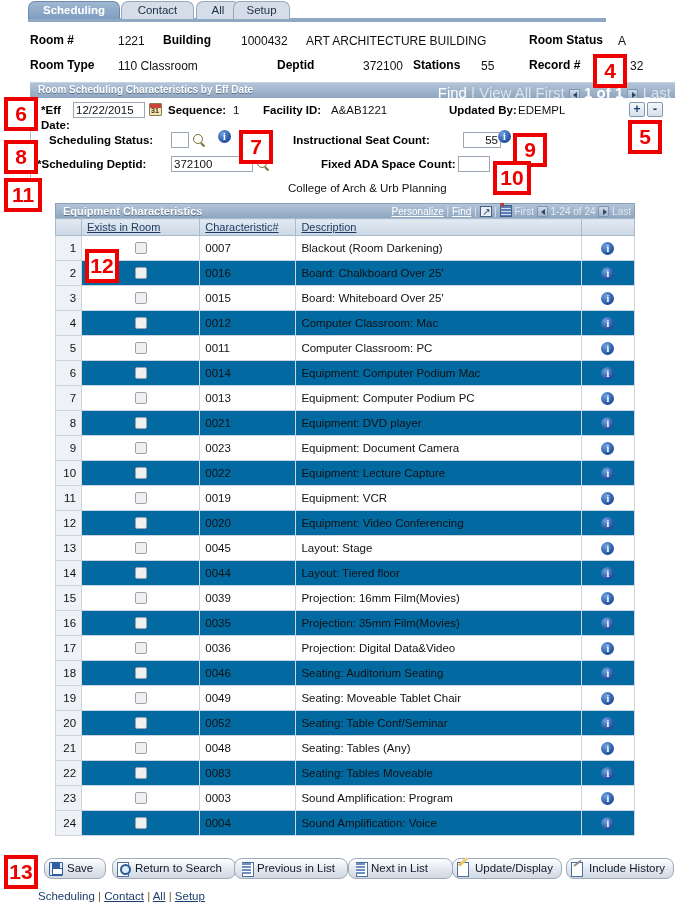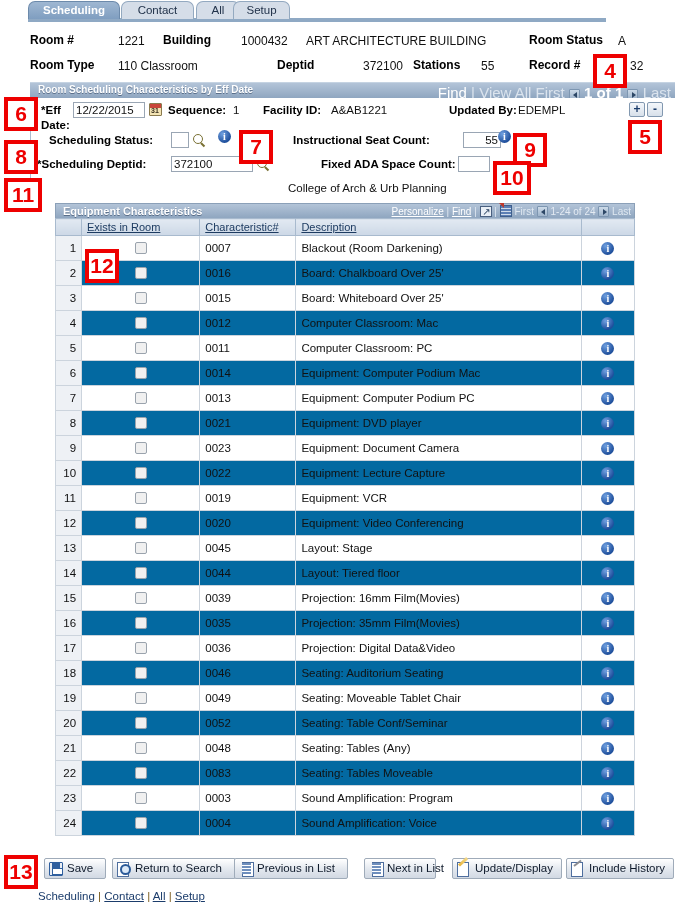--- a/index.html
+++ b/index.html
@@ -240,21 +240,21 @@
     vertical-align: middle; cursor: pointer;
   }
   input.gchk:checked { background: #dfe7f0; }
   .ibub.grid-i { position: relative; display: inline-block; vertical-align: middle; }
 
   
   .footer { position: absolute; left: 0; top: 858px; width: 675px; }
   .pbtn {
     position: absolute; height: 21px;
     background: linear-gradient(#ffffff, #e2e7ee 55%, #d2d9e3);
-    border: 1px solid #9fabb9; border-radius: 2px;
+    border: 1px solid #9fabb9; border-radius: 8px;
     font-size: 11.5px; color: #0f1a2b; line-height: 19px;
     padding-left: 22px; padding-right: 7px;
     white-space: nowrap; cursor: pointer;
   }
   .pbtn .bico {
     position: absolute; left: 4px; top: 3px; width: 14px; height: 14px;
   }
   
   .ico-save { background: #e9edf3; border: 1.5px solid #2f5f9e; border-radius: 1px; position: relative; }
   .ico-save::before { content:""; position:absolute; left:2px; top:0px; width:8px; height:5px; background:#2f5f9e; }
@@ -591,21 +591,21 @@
             <td class="cinfo"><span class="ibub grid-i"></span></td>
           </tr>
         </tbody>
     </table>
   </div>
 
   <div class="footer">
       <div class="pbtn" style="left: 44px; top: 0px; width: 62px;"><span class="bico ico-save"></span><span>Save</span></div>
       <div class="pbtn" style="left: 112px; top: 0px; width: 124px;"><span class="bico ico-search"></span><span>Return to Search</span></div>
       <div class="pbtn" style="left: 234px; top: 0px; width: 114px;"><span class="bico ico-list"></span><span>Previous in List</span></div>
-      <div class="pbtn" style="left: 364px; top: 0px; width: 72px;"><span class="bico ico-list"></span><span>Next in List</span></div>
+      <div class="pbtn" style="left: 348px; top: 0px; width: 105px;"><span class="bico ico-list"></span><span>Next in List</span></div>
       <div class="pbtn" style="left: 452px; top: 0px; width: 110px;"><span class="bico ico-pencil"></span><span>Update/Display</span></div>
       <div class="pbtn" style="left: 566px; top: 0px; width: 108px;"><span class="bico ico-key"></span><span>Include History</span></div>
     </div>
 
   <div class="footlinks"><span class="cur">Scheduling</span><span class="bar"> | </span><a>Contact</a><span class="bar"> | </span><a>All</a><span class="bar"> | </span><a>Setup</a></div>
 
   <div id="annos">
       <div class="anno" style="left: 593px; top: 54px; width: 34px; height: 34px; line-height: 26px;">4</div>
       <div class="anno" style="left: 628px; top: 120px; width: 34px; height: 34px; line-height: 26px;">5</div>
       <div class="anno" style="left: 4px; top: 97px; width: 34px; height: 34px; line-height: 26px;">6</div>

